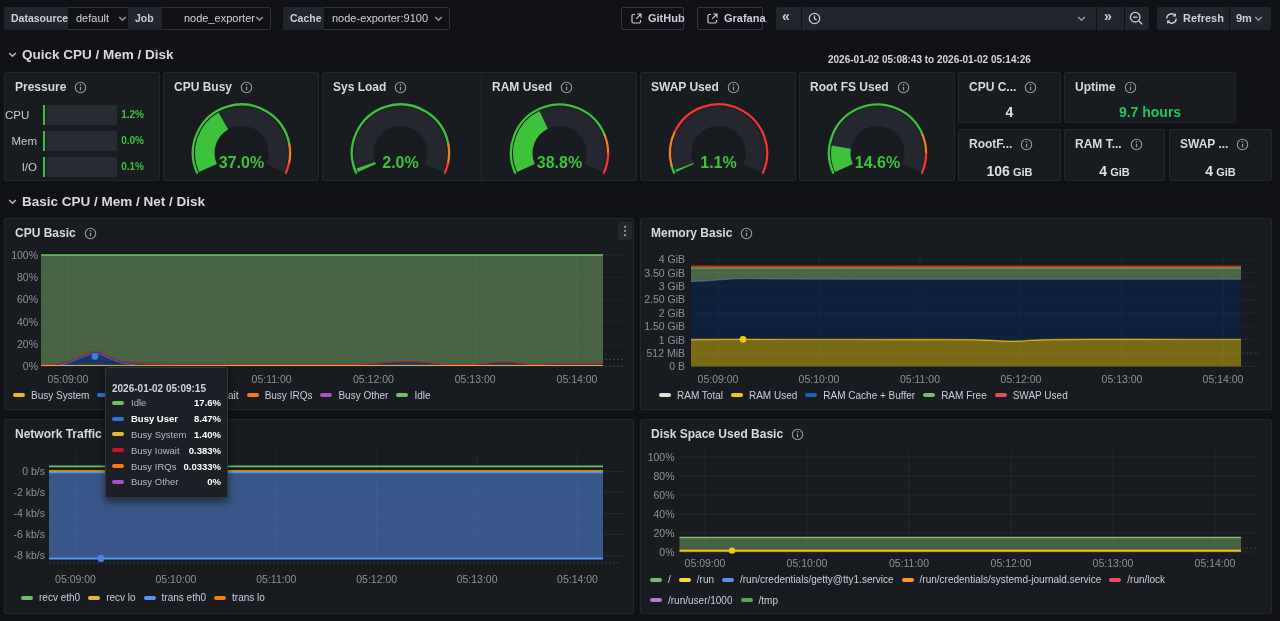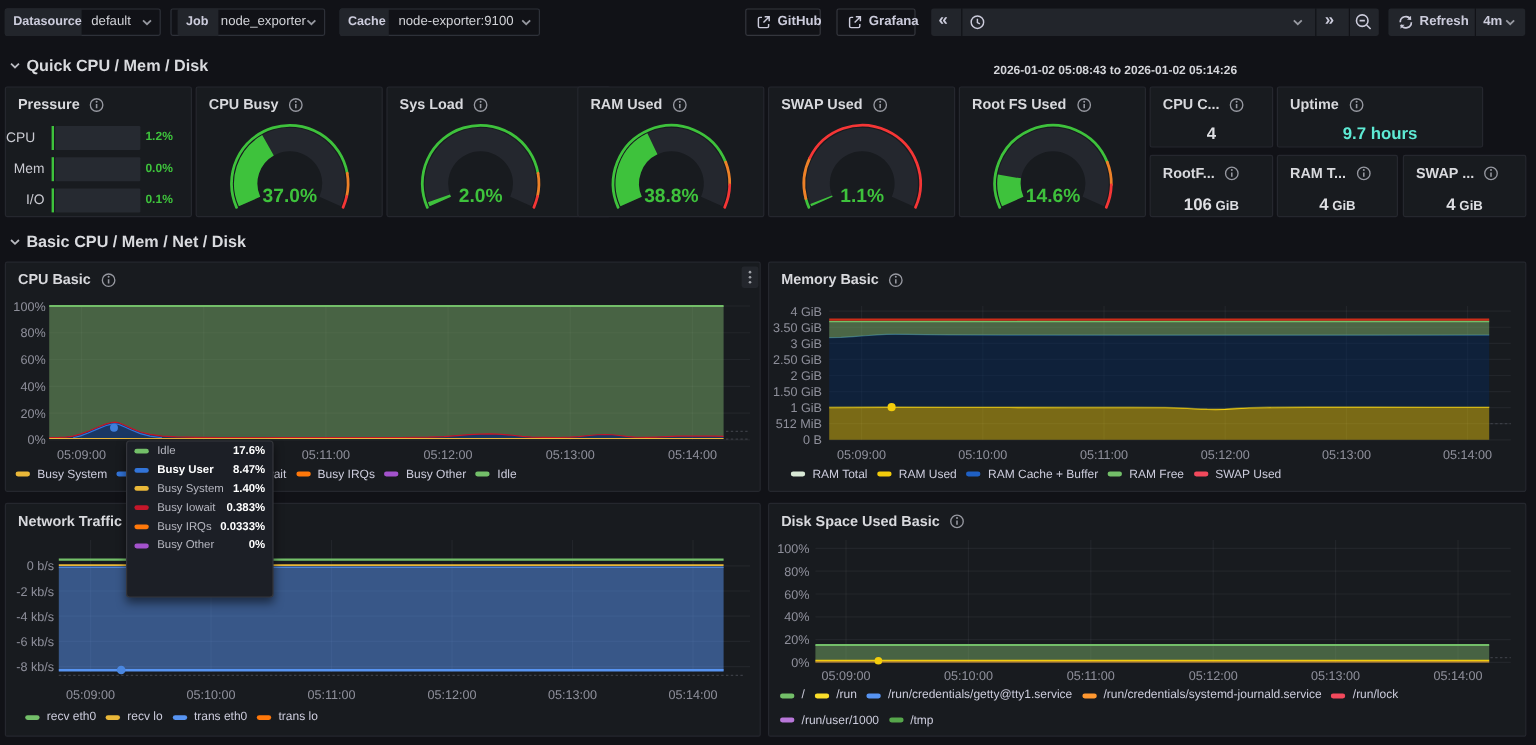--- a/index.html
+++ b/index.html
@@ -21,21 +21,21 @@
 #tooltip { position:absolute; left:105px; top:367px; width:123px; height:131px; background:#1c1f26; border:1px solid #34363c; border-radius:3px; box-shadow:0 4px 8px rgba(0,0,0,0.5); z-index:10; }
 .trow { display:flex; align-items:center; font-size:9.5px; padding:0 6px; height:15.8px; white-space:nowrap; }
 </style></head><body>
 <div class="grp" style="left:4px;width:130px"></div>
 <div class="grplab" style="left:4px;width:64px">Datasource</div>
 <div class="grpval" style="left:68px;width:66px">default</div>
 <svg style="position:absolute;left:118px;top:14px" width="9.0" height="9.0" viewBox="0 0 9 9">
     <path d="M1.2 3 L4.5 6.2 L7.8 3" fill="none" stroke="#9698a0" stroke-width="1.5"></path>
   </svg>
 <div class="grp" style="left:142px;width:129px"></div>
-<div class="grplab" style="left:148px;width:34px">Job</div>
+<div class="grplab" style="left:128px;width:34px">Job</div>
 <div class="grpval" style="left:176px;width:95px">node_exporter</div>
 <svg style="position:absolute;left:255px;top:14px" width="9.0" height="9.0" viewBox="0 0 9 9">
     <path d="M1.2 3 L4.5 6.2 L7.8 3" fill="none" stroke="#9698a0" stroke-width="1.5"></path>
   </svg>
 <div class="grp" style="left:283px;width:167px"></div>
 <div class="grplab" style="left:283px;width:41px">Cache</div>
 <div class="grpval" style="left:324px;width:126px">node-exporter:9100</div>
 <svg style="position:absolute;left:434px;top:14px" width="9.0" height="9.0" viewBox="0 0 9 9">
     <path d="M1.2 3 L4.5 6.2 L7.8 3" fill="none" stroke="#9698a0" stroke-width="1.5"></path>
   </svg>
@@ -71,21 +71,21 @@
     <line x1="4" y1="6.2" x2="8.4" y2="6.2" stroke="#ccccdc" stroke-width="1.3"></line>
   </svg>
 <div class="tgrp" style="left:1157px;width:114px"></div>
 <svg style="position:absolute;left:1165px;top:12px" width="13" height="13" viewBox="0 0 14 14">
     <path d="M2 7 A 5 5 0 0 1 11.4 4.6 M12 7 A 5 5 0 0 1 2.6 9.4" fill="none" stroke="#ccccdc" stroke-width="1.5"></path>
     <path d="M11.7 1.2 L11.7 4.8 L8.1 4.8 Z" fill="#ccccdc" stroke="none"></path>
     <path d="M2.3 12.8 L2.3 9.2 L5.9 9.2 Z" fill="#ccccdc" stroke="none"></path>
   </svg>
 <div class="btntx" style="left:1183px">Refresh</div>
 <div class="vsep" style="left:1229px"></div>
-<div class="btntx" style="left:1236px">4m</div>
+<div class="btntx" style="left:1236px">9m</div>
 <svg style="position:absolute;left:1254px;top:14px" width="9.0" height="9.0" viewBox="0 0 9 9">
     <path d="M1.2 3 L4.5 6.2 L7.8 3" fill="none" stroke="#9698a0" stroke-width="1.5"></path>
   </svg>
 <svg style="position:absolute;left:8px;top:50px" width="9.0" height="9.0" viewBox="0 0 9 9">
     <path d="M1.2 3 L4.5 6.2 L7.8 3" fill="none" stroke="#b9bac0" stroke-width="1.5"></path>
   </svg>
 <div class="sechdr" style="left:22px;top:47px">Quick CPU / Mem / Disk</div>
 <div class="panel" style="left:4px;top:72px;width:156px;height:109px">
     <div class="pt">Pressure<svg width="13" height="13" viewBox="0 0 14 14">
         <circle cx="7" cy="7" r="5.6" fill="none" stroke="#9698a0" stroke-width="1.2"></circle>
@@ -187,21 +187,21 @@
         <circle cx="7" cy="4" r="0.9" fill="#9698a0"></circle>
       </svg></div>
     <div style="position:absolute;left:0;top:28px;width:100%;text-align:center;font-weight:bold;color:#dedfe3;line-height:21px"><span style="font-size:14px">4</span></div>
   </div>
 <div class="panel" style="left:1064px;top:72px;width:172px;height:51px">
     <div class="pt">Uptime<svg width="13" height="13" viewBox="0 0 14 14">
         <circle cx="7" cy="7" r="5.6" fill="none" stroke="#9698a0" stroke-width="1.2"></circle>
         <line x1="7" y1="6.2" x2="7" y2="10" stroke="#9698a0" stroke-width="1.4"></line>
         <circle cx="7" cy="4" r="0.9" fill="#9698a0"></circle>
       </svg></div>
-    <div style="position:absolute;left:0;top:28px;width:100%;text-align:center;font-weight:bold;color:#5eead4;line-height:21px"><span style="font-size:14px">9.7 hours</span></div>
+    <div style="position:absolute;left:0;top:28px;width:100%;text-align:center;font-weight:bold;color:#22c55e;line-height:21px"><span style="font-size:14px">9.7 hours</span></div>
   </div>
 <div class="panel" style="left:958px;top:129px;width:103px;height:52px">
     <div class="pt">RootF...<svg width="13" height="13" viewBox="0 0 14 14">
         <circle cx="7" cy="7" r="5.6" fill="none" stroke="#9698a0" stroke-width="1.2"></circle>
         <line x1="7" y1="6.2" x2="7" y2="10" stroke="#9698a0" stroke-width="1.4"></line>
         <circle cx="7" cy="4" r="0.9" fill="#9698a0"></circle>
       </svg></div>
     <div style="position:absolute;left:0;top:30px;width:100%;text-align:center;font-weight:bold;color:#dedfe3;line-height:21px"><span style="font-size:14px">106</span><span style="font-size:11px">&nbsp;GiB</span></div>
   </div>
 <div class="panel" style="left:1064px;top:129px;width:101px;height:52px">
@@ -422,20 +422,21 @@
       <span class="li"><span class="sw" style="background:#5794F2"></span>/run/credentials/getty@tty1.service</span>
       <span class="li"><span class="sw" style="background:#FF9830"></span>/run/credentials/systemd-journald.service</span>
       <span class="li"><span class="sw" style="background:#F2495C"></span>/run/lock</span>
     </div>
     <div class="leg" style="left:9px;top:174.5px;column-gap:8px">
       <span class="li"><span class="sw" style="background:#B877D9"></span>/run/user/1000</span>
       <span class="li"><span class="sw" style="background:#56A64B"></span>/tmp</span>
     </div>
   </div>
 <div id="tooltip">
+    <div style="padding:15px 6px 1px 6px;font-size:10px;font-weight:bold;color:#d3d4d8">2026-01-02 05:09:15</div>
     <div class="trow">
       <span class="sw" style="background:#73BF69;margin-right:7px"></span>
       <span style="color:#b6b7c0;font-weight:normal">Idle</span>
       <span style="margin-left:auto;color:#fff;font-weight:bold">17.6%</span>
     </div>
     <div class="trow">
       <span class="sw" style="background:#3274D9;margin-right:7px"></span>
       <span style="color:#fff;font-weight:bold">Busy User</span>
       <span style="margin-left:auto;color:#fff;font-weight:bold">8.47%</span>
     </div>

